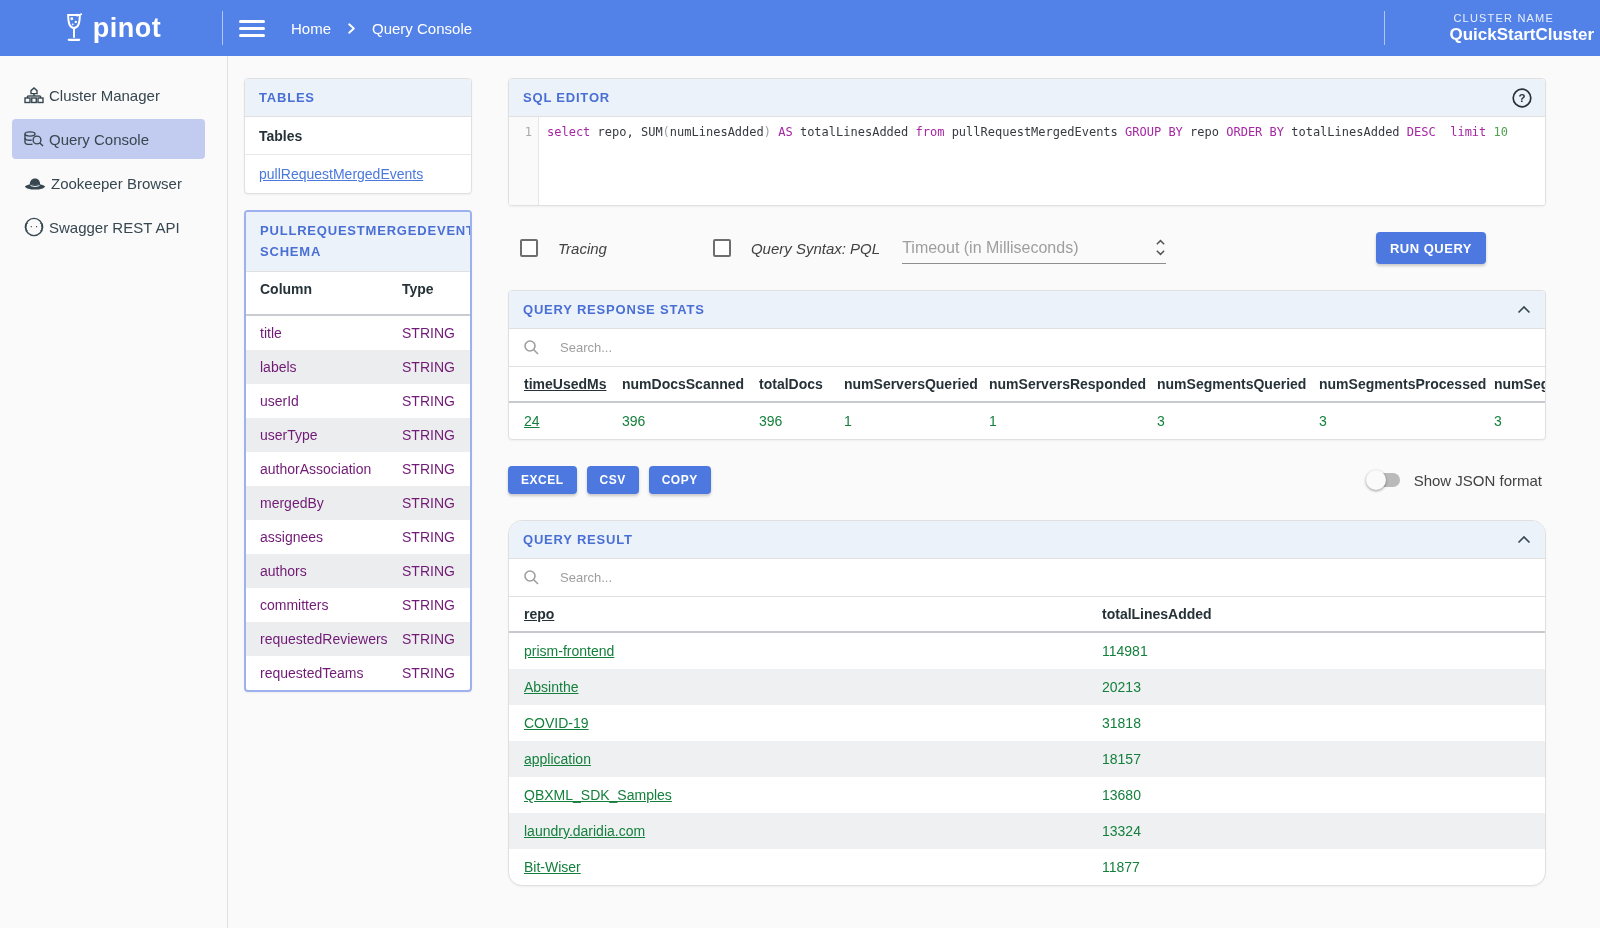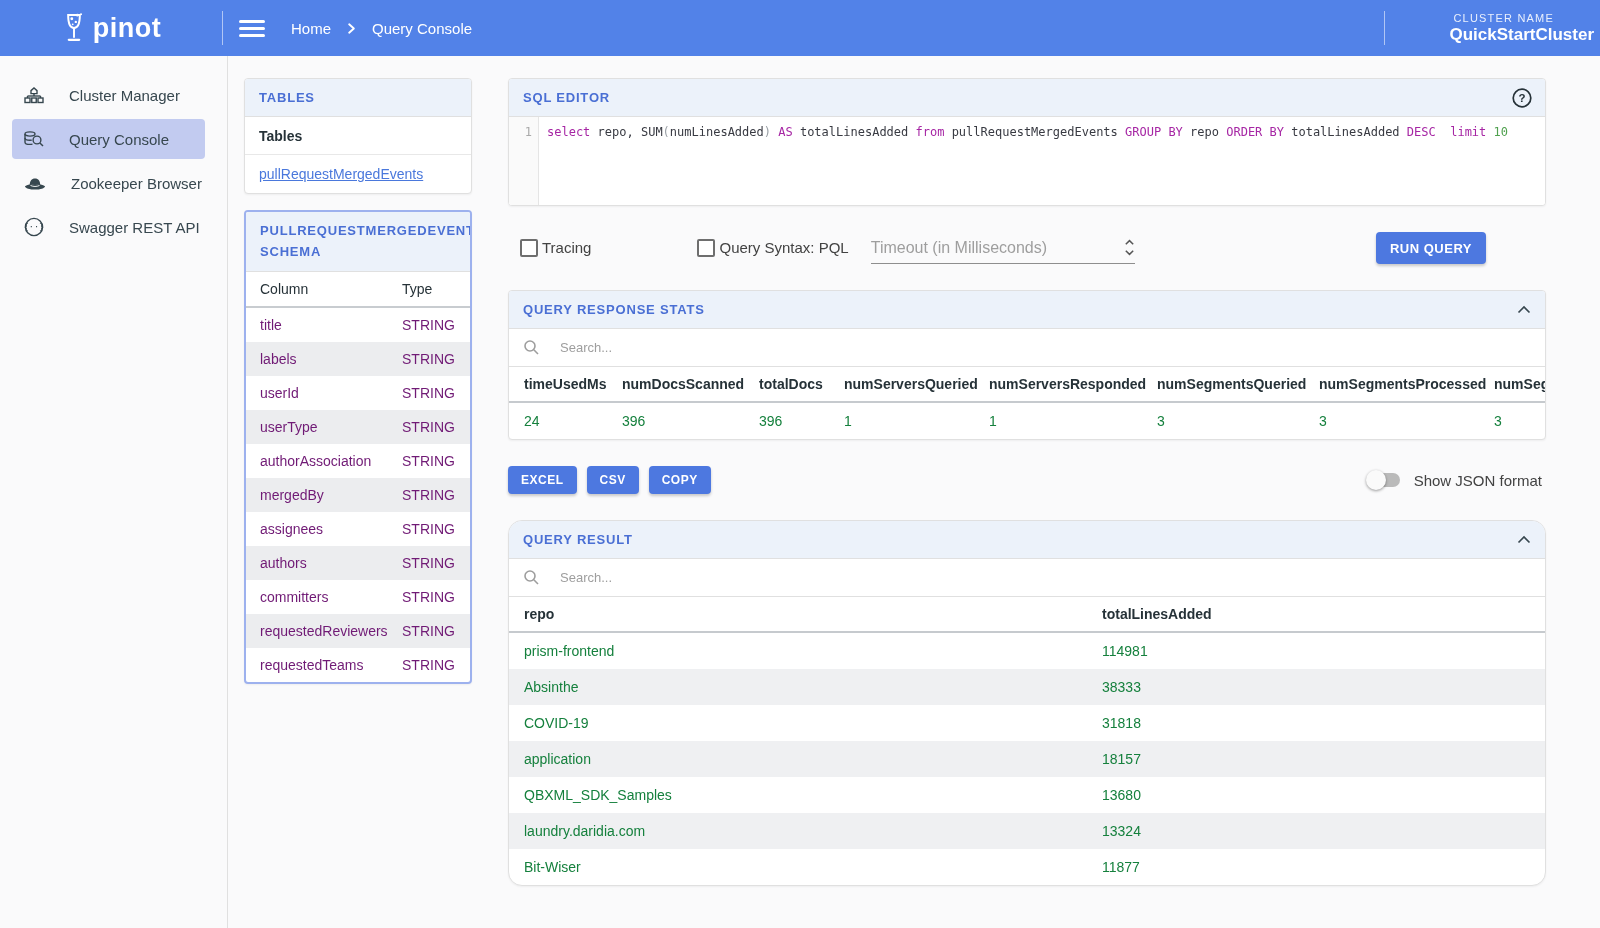--- a/index.html
+++ b/index.html
@@ -18,21 +18,21 @@
   .breadcrumb svg { margin: 0 13px; }
   .topbar .spacer { flex: 1; }
   .cluster-block { display: flex; align-items: center; gap: 28px; padding-right: 6px; }
   .cluster-text { text-align: center; }
   .cluster-label { font-size: 11px; letter-spacing: 1.2px; color: rgba(255,255,255,.88); }
   .cluster-name { font-size: 17px; font-weight: bold; margin-top: 1px; margin-left: 36px; }
 
   
   .app-body { display: flex; height: 872px; }
   .sidebar { width: 228px; border-right: 1px solid #E0E0E0; padding-top: 19px; flex-shrink: 0; }
-  .nav-item { height: 40px; margin: 0 22px 4px 12px; border-radius: 4px; display: flex; align-items: center; gap: 24px; padding-left: 11px; font-size: 15px; color: #37474F; cursor: pointer; }
+  .nav-item { height: 40px; margin: 0 22px 4px 12px; border-radius: 4px; display: flex; align-items: center; gap: 4px; padding-left: 11px; font-size: 15px; color: #37474F; cursor: pointer; }
   .nav-item.active { background: #C2CBF0; }
   .nav-item svg { flex-shrink: 0; }
 
   .content { flex: 1; display: flex; padding: 22px 0 0 16px; }
   .left-col { width: 228px; flex-shrink: 0; }
   .main-col { width: 1038px; margin-left: 36px; flex-shrink: 0; }
 
   
   .card { background: #fff; border: 1px solid #E0E0E0; border-radius: 4px; box-shadow: 0 1px 2px rgba(0,0,0,.05); overflow: hidden; }
   .card-header { height: 38px; background: #ECF2FA; border-bottom: 1px solid #E0E0E0; display: flex; align-items: center; justify-content: space-between; padding: 0 12px 0 14px; }
@@ -41,59 +41,59 @@
   
   .tables-card .row { height: 38px; display: flex; align-items: center; padding-left: 14px; font-size: 14px; }
   .tables-card .row.head { font-weight: bold; color: #263238; border-bottom: 1px solid #E8E8E8; }
   .tables-card .row a { color: #4A78DC; text-decoration: underline; cursor: pointer; }
 
   
   .schema-card { margin-top: 16px; border: 2px solid #9DB1EE; }
   .schema-card .card-header2 { background: #ECF2FA; border-bottom: 1px solid #E0E0E0; padding: 8px 14px; }
   .schema-card .card-title { line-height: 1.65; display: block; }
   .schema-table { width: 100%; border-collapse: collapse; font-size: 14px; }
-  .schema-table th { text-align: left; font-weight: normal; color: #263238; padding: 9px 0 9px 14px; border-bottom: 2px solid #C8CCD0; }
+  .schema-table th { text-align: left; font-weight: bold; color: #263238; padding: 9px 0 17px 14px; border-bottom: 2px solid #C8CCD0; }
   .schema-table th:last-child { width: 68px; padding-left: 0; }
   .schema-table td { padding: 9px 0 9px 14px; color: #701a75; }
   .schema-table td:last-child { padding-left: 0; }
   .schema-table tr.stripe { background: #ECEDEF; }
 
   
   .sql-editor-area { display: flex; height: 88px; background: #fff; }
   .gutter { width: 30px; background: #FAFAFA; border-right: 1px solid #E5E5E5; text-align: right; padding: 8px 6px 0 0; color: #A9A9A9; font-family: "DejaVu Sans Mono", "Liberation Mono", monospace; font-size: 12px; }
   .code-line { flex: 1; padding: 8px 0 0 8px; font-family: "DejaVu Sans Mono", "Liberation Mono", monospace; font-size: 12px; white-space: pre; overflow: hidden; }
   .tok.kw { color: #A626A4; }
   .tok.pl { color: #383A42; }
   .tok.pa { color: #9AA0A6; }
   .tok.num { color: #50A14F; }
 
   
   .controls { display: flex; align-items: center; margin-top: 24px; height: 36px; }
-  .chk-group { display: flex; align-items: flex-start; gap: 4px; }
+  .chk-group { display: flex; align-items: flex-end; gap: 20px; font-style: italic; }
   .checkbox { width: 18px; height: 18px; border: 2px solid #6E6E6E; border-radius: 2px; background: #fff; cursor: pointer; flex-shrink: 0; }
   .chk-label { font-size: 15px; color: #424242; }
   .g1 { margin-left: 12px; }
   .g2 { margin-left: 106px; }
   .timeout-field { margin-left: 22px; width: 264px; height: 32px; border-bottom: 1px solid #8E8E8E; display: flex; align-items: center; }
   .timeout-field input { border: none; outline: none; background: transparent; flex: 1; font-size: 16px; font-family: inherit; color: #424242; }
   .timeout-field input::placeholder { color: #9E9E9E; opacity: 1; }
   .run-btn { margin-left: auto; margin-right: 60px; height: 32px; min-width: 100px; padding: 0 14px; background: #4D78E0; color: #fff; border: none; border-radius: 4px; font-size: 13px; font-weight: bold; letter-spacing: .5px; box-shadow: 0 2px 3px rgba(0,0,0,.2); cursor: pointer; font-family: inherit; }
 
   
   .stats-card { margin-top: 24px; }
   .search-row { height: 38px; display: flex; align-items: center; gap: 20px; padding-left: 14px; border-bottom: 1px solid #E0E0E0; }
   .search-row input { border: none; outline: none; background: transparent; font-size: 13px; flex: 1; font-family: inherit; color: #616161; }
   .search-row input::placeholder { color: #9E9E9E; opacity: 1; }
   .data-table-wrap { overflow: hidden; }
   .data-table { border-collapse: collapse; table-layout: fixed; white-space: nowrap; font-size: 14px; width: 1190px; }
   .data-table th { text-align: left; font-weight: bold; color: #263238; padding: 9px 0; border-bottom: 2px solid #C6CACE; overflow: hidden; }
   .data-table td { padding: 10px 0; color: #15803d; overflow: hidden; }
   .result-table { width: 100%; }
   .result-table tr.stripe { background: #EFF0F2; }
-  .pad-first th:first-child, .pad-first td:first-child { padding-left: 15px; }
+  .pad-first th:first-child, .pad-first td:first-child { padding-left: 15px; text-decoration: underline; }
 
   
   .export-row { display: flex; align-items: center; margin-top: 26px; }
   .export-btn { height: 28px; padding: 0 13px; margin-right: 10px; background: #4D78E0; color: #fff; border: none; border-radius: 4px; font-size: 12px; font-weight: bold; letter-spacing: .5px; box-shadow: 0 2px 3px rgba(0,0,0,.2); cursor: pointer; font-family: inherit; }
   .toggle-group { margin-left: auto; display: flex; align-items: center; gap: 12px; padding-right: 4px; }
   .toggle { position: relative; width: 36px; height: 20px; cursor: pointer; }
   .toggle .track { position: absolute; top: 3px; left: 2px; width: 32px; height: 14px; border-radius: 7px; background: #9E9E9E; opacity: .7; }
   .toggle .thumb { position: absolute; top: 0; left: 0; width: 20px; height: 20px; border-radius: 50%; background: #FAFAFA; box-shadow: 0 1px 3px rgba(0,0,0,.4); }
   .toggle-label { font-size: 15px; color: #424242; }
 
@@ -388,21 +388,21 @@
                 <th>totalLinesAdded</th>
               </tr>
             </thead>
           <tbody id="result-tbody">
               <tr>
                 <td>prism-frontend</td>
                 <td>114981</td>
               </tr>
               <tr class="stripe">
                 <td>Absinthe</td>
-                <td>38333</td>
+                <td>20213</td>
               </tr>
               <tr>
                 <td>COVID-19</td>
                 <td>31818</td>
               </tr>
               <tr class="stripe">
                 <td>application</td>
                 <td>18157</td>
               </tr>
               <tr>

